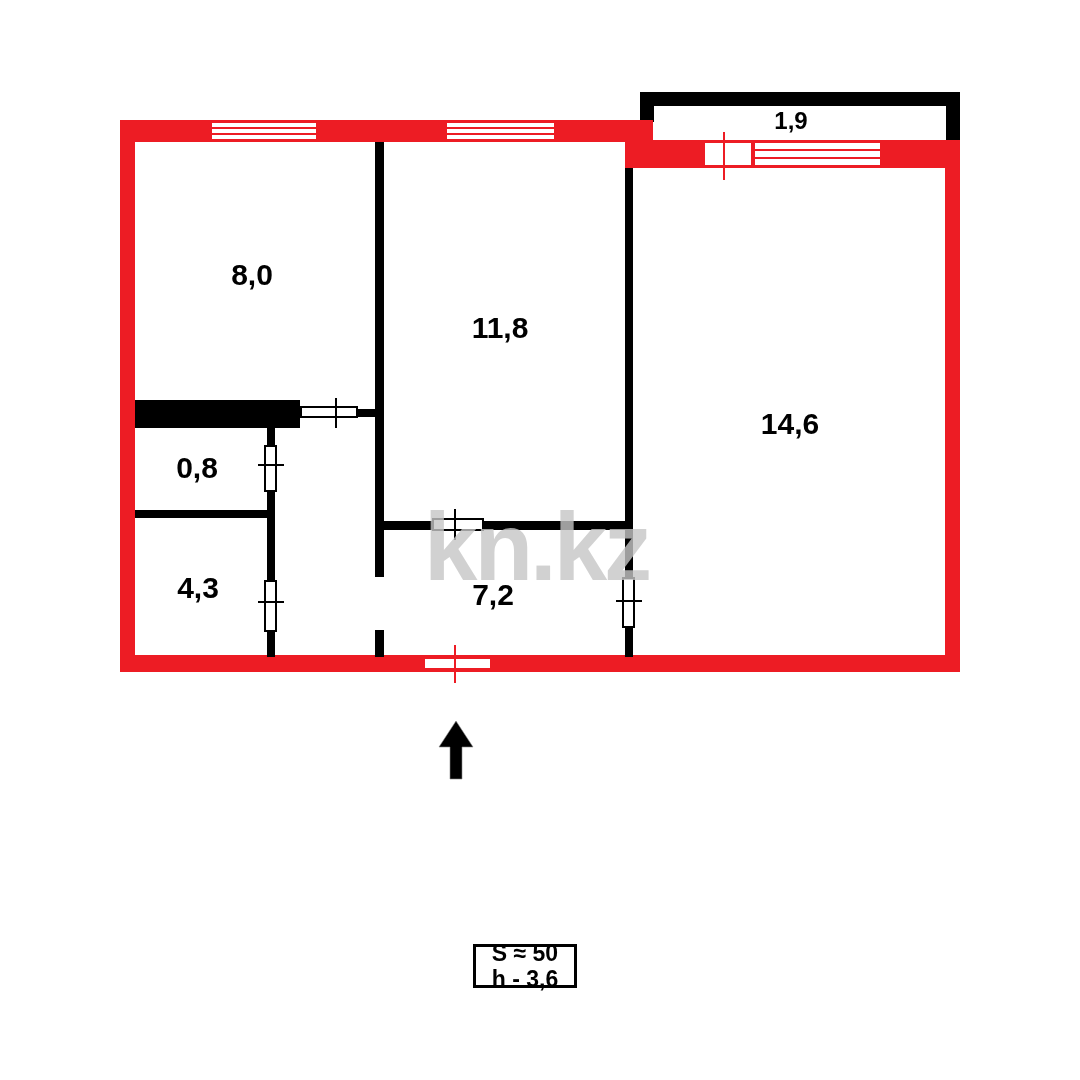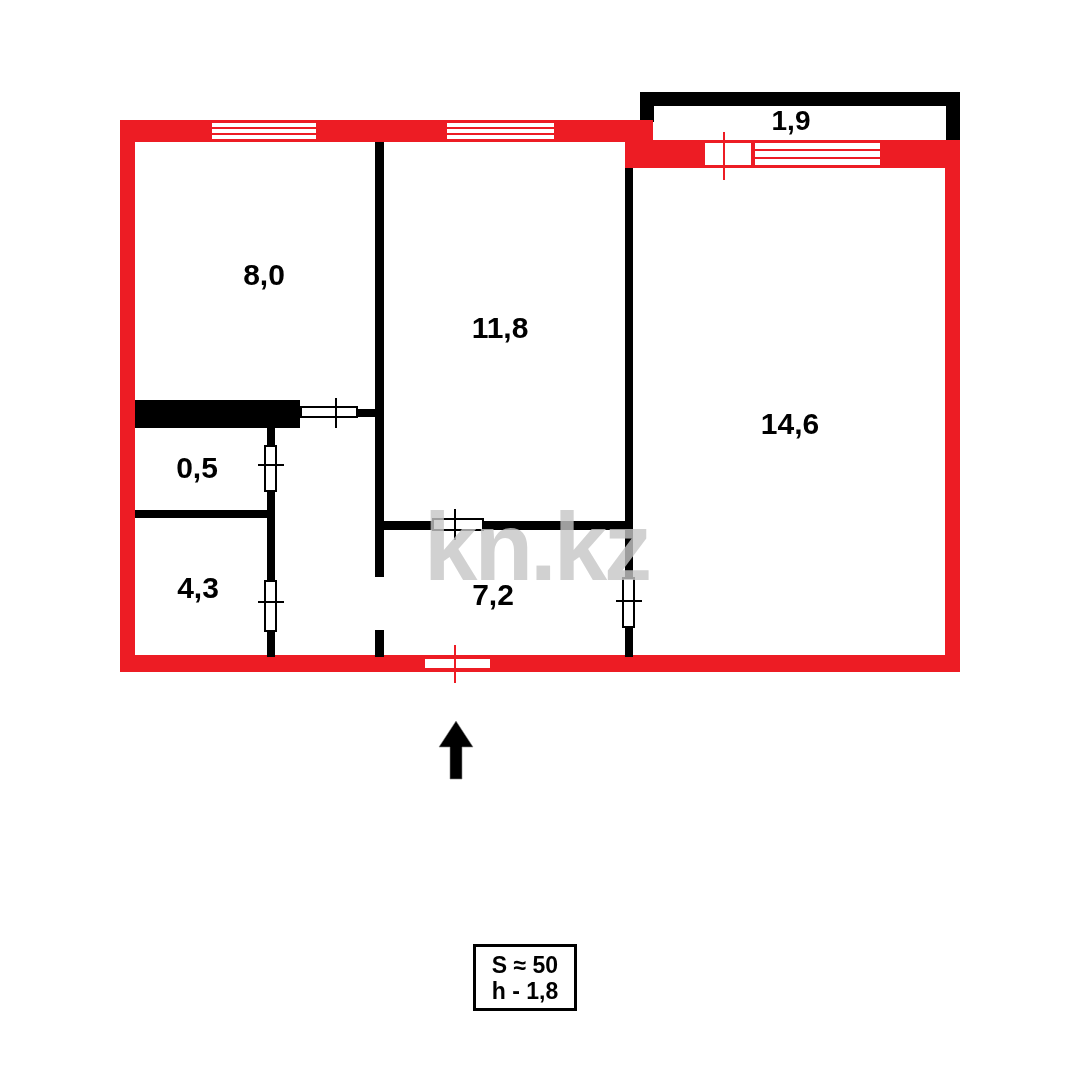--- a/index.html
+++ b/index.html
@@ -9,24 +9,24 @@
   .rwall{position:absolute;background:#ed1c24;}
   .window{position:absolute;background:#fff;border:2px solid #ed1c24;box-sizing:border-box;
           display:flex;flex-direction:column;justify-content:space-evenly;z-index:5;}
   .pane-line{height:2px;width:100%;background:#ed1c24;}
   .leaf{position:absolute;background:#fff;border:2px solid #000;box-sizing:border-box;z-index:6;}
   .leaf.red{border-color:#ed1c24;}
   .tick{position:absolute;background:#000;z-index:7;}
   .tick.red{background:#ed1c24;}
   .room-label{position:absolute;transform:translate(-50%,-50%);font-weight:bold;font-size:30px;
           color:#000;white-space:nowrap;z-index:10;}
-  .balcony-label{font-size:28px;}
+  .balcony-label{font-size:24px;}
   .watermark{position:absolute;left:424px;top:492px;font-size:96px;font-weight:bold;
           letter-spacing:-3px;color:rgba(198,198,198,0.8);z-index:40;pointer-events:none;}
-  .info-box{position:absolute;left:473px;top:944px;width:104px;height:67px;border:3px solid #000;
+  .info-box{position:absolute;left:473px;top:944px;width:104px;height:44px;border:3px solid #000;
           box-sizing:border-box;display:flex;flex-direction:column;align-items:center;
           justify-content:center;font-weight:bold;font-size:23px;line-height:26px;z-index:10;
           background:#fff;}
   .north-arrow{position:absolute;left:437px;top:719px;z-index:10;}
 </style>
 </head>
 <body>
 
 <div class="canvas">
 
@@ -80,32 +80,32 @@
 
   <div class="leaf" style="left:432px;top:518px;width:52px;height:13px;"></div>
   <div class="tick" style="left:454px;top:509px;width:2px;height:31px;"></div>
 
   <div class="leaf" style="left:622px;top:577px;width:13px;height:51px;"></div>
   <div class="tick" style="left:616px;top:600px;width:26px;height:2px;"></div>
 
   <div class="leaf red" style="left:423px;top:657px;width:69px;height:13px;"></div>
   <div class="tick red" style="left:454px;top:645px;width:2px;height:38px;"></div>
 
-  <div class="room-label" style="left:252px;top:275px;margin-left:12px;">8,0</div>
+  <div class="room-label" style="left:252px;top:275px;">8,0</div>
   <div class="room-label" style="left:500px;top:328px;">11,8</div>
   <div class="room-label" style="left:790px;top:424px;">14,6</div>
-  <div class="room-label" style="left:197px;top:468px;">0,5</div>
+  <div class="room-label" style="left:197px;top:468px;">0,8</div>
   <div class="room-label" style="left:198px;top:588px;">4,3</div>
   <div class="room-label" style="left:462px;top:595px;margin-left:31px;">7,2</div>
   <div class="room-label balcony-label" style="left:791px;top:121px;">1,9</div>
 
   <svg class="north-arrow" width="38" height="62" viewBox="0 0 38 62">
     <polygon points="19,2 36,28 25,28 25,60 13,60 13,28 2,28" fill="#000" stroke="#888" stroke-width="0.6"></polygon>
   </svg>
 
   <div class="info-box">
     <div>S ≈ 50</div>
-    <div>h - 1,8</div>
+    <div>h - 3,6</div>
   </div>
 
   <div class="watermark">kn.kz</div>
 
 </div>
 
 </body></html>

